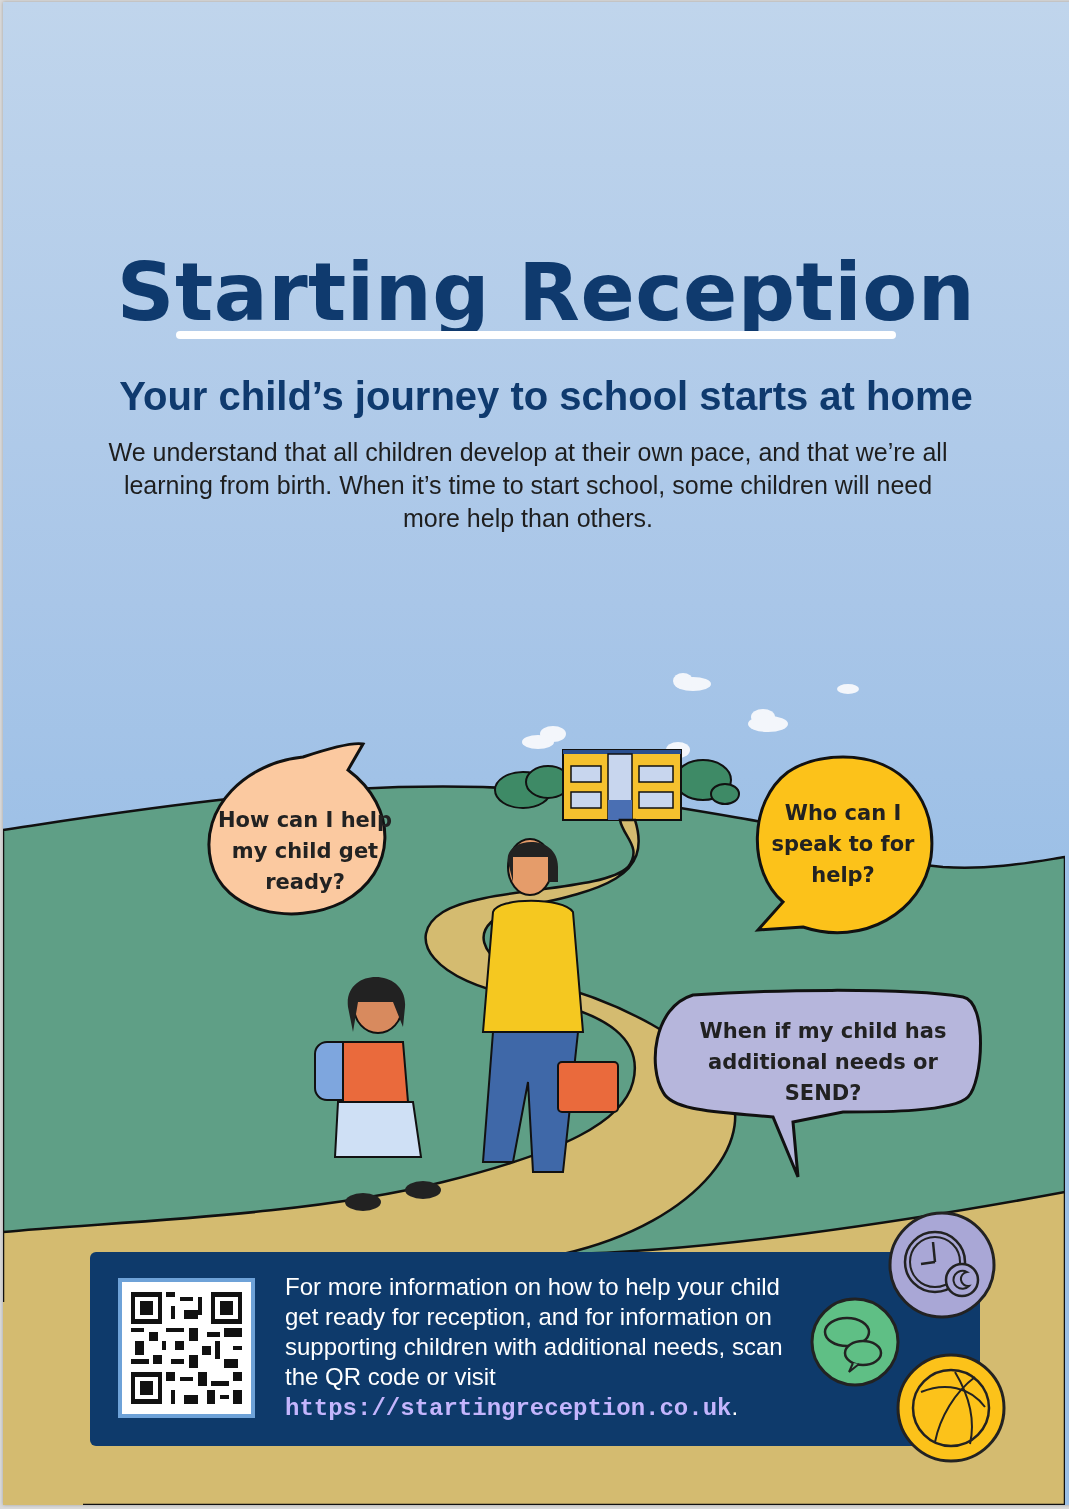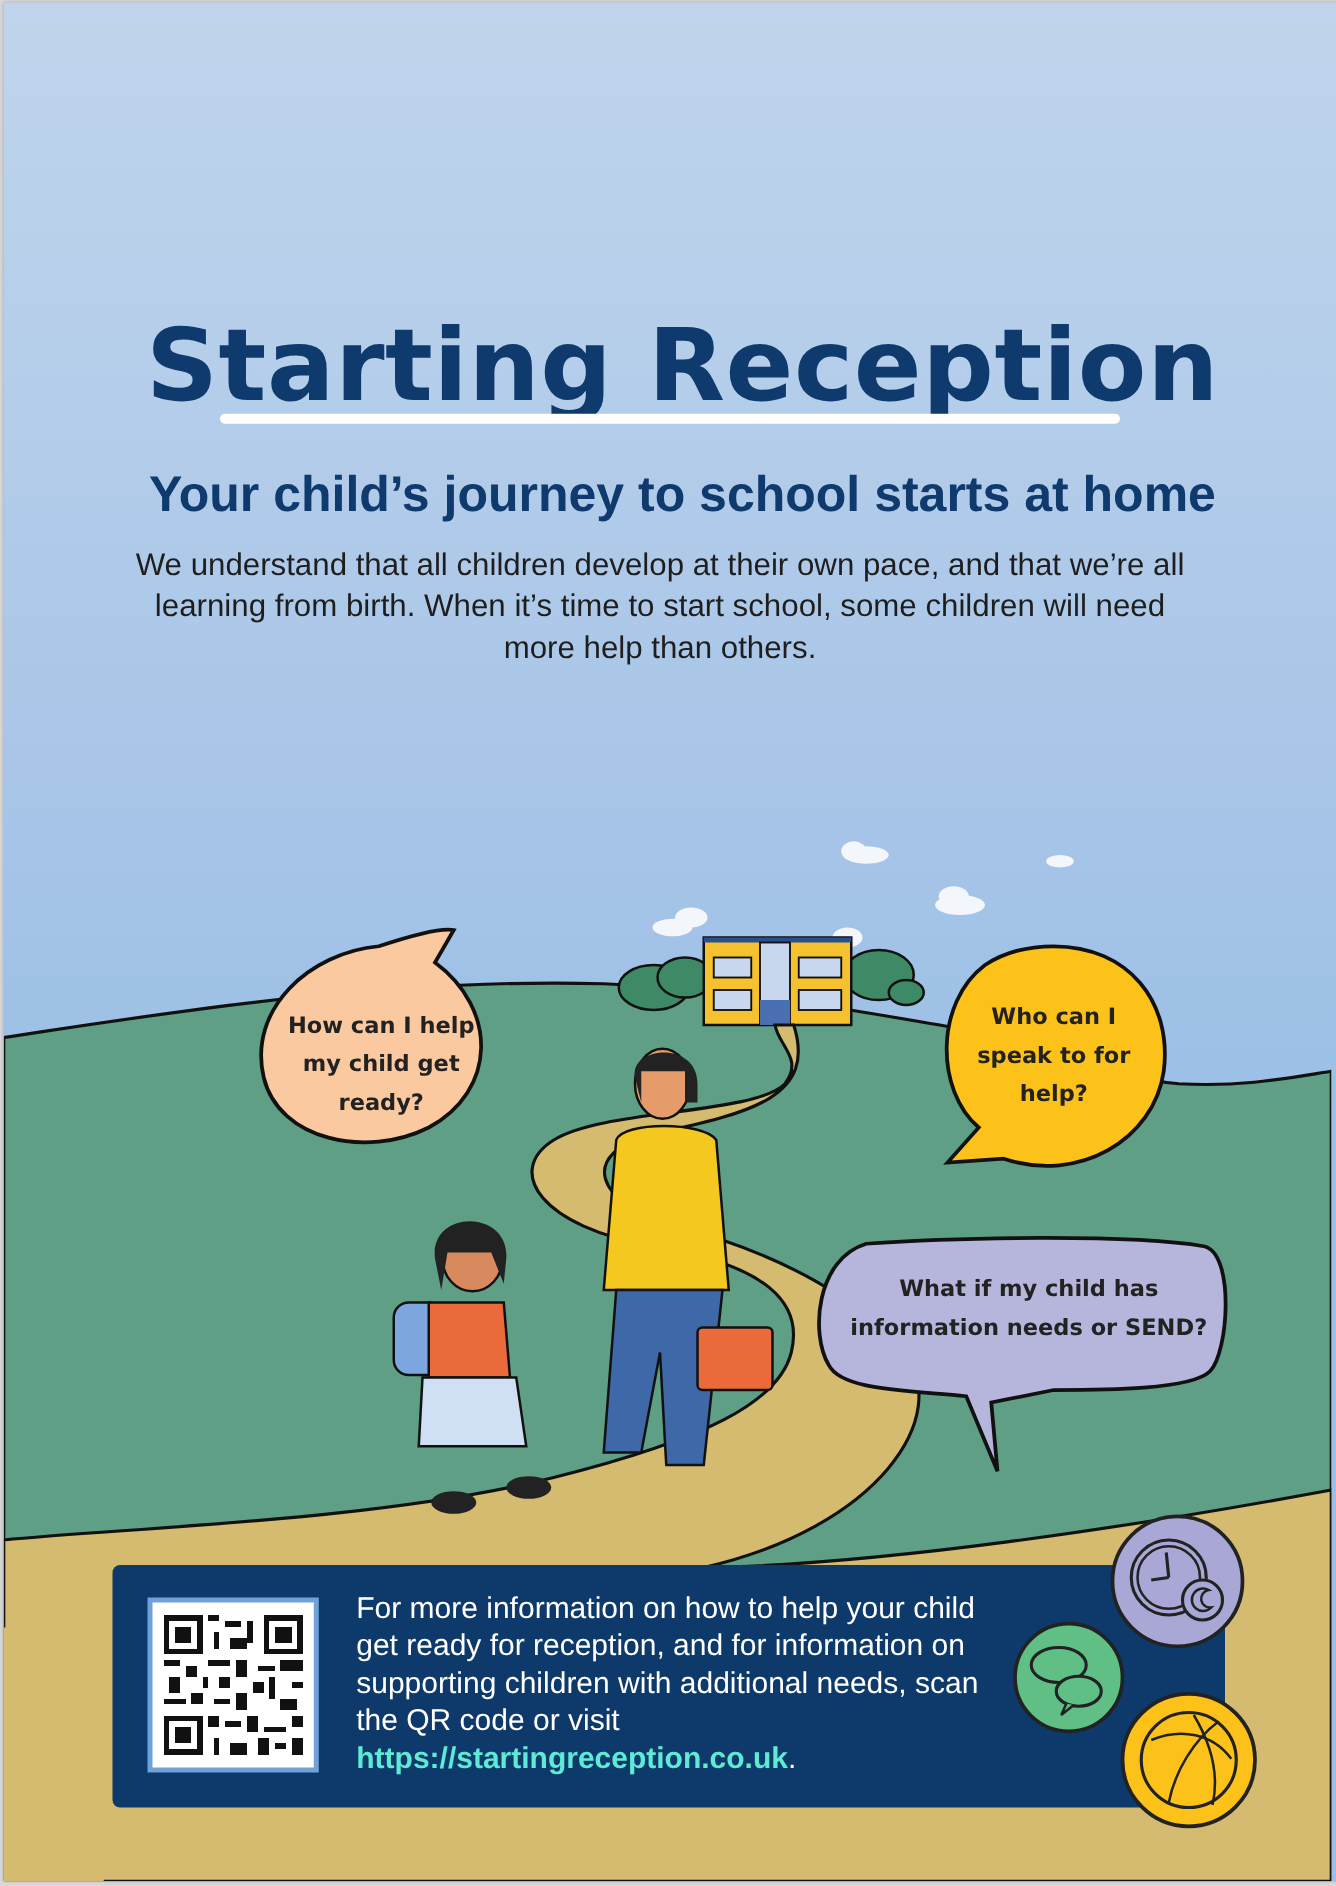--- a/index.html
+++ b/index.html
@@ -33,21 +33,21 @@
     }
     .p1 { top: 434px; }
     .p2 { top: 546px; }
 
     .scene { position: absolute; left: 0; top: 660px; width: 1062px; height: 843px; }
     .scene svg { position: absolute; left: 0; top: 0; }
 
     .bubble-text {
       position: absolute; text-align: center; color: #222;
       font-family: "DejaVu Sans", sans-serif; font-weight: bold;
-      font-size: 18px; line-height: 31px;
+      font-size: 21px; line-height: 31px;
     }
     .b1 { left: 213px; top: 143px; width: 178px; }
     .b2 { left: 760px; top: 136px; width: 160px; }
     .b3 { left: 670px; top: 354px; width: 300px; }
 
     .info-box {
       position: absolute; left: 87px; top: 1250px; width: 890px; height: 194px;
       background: #0e3a6b; border-radius: 6px;
     }
     .qr-frame {
@@ -134,21 +134,21 @@
 
       <path d="M300 95 C 330 85, 350 80, 360 82 L345 108 C 395 145, 395 210, 340 240 C 290 265, 220 250, 208 200 C 195 145, 245 100, 300 95 Z" fill="#fbc9a0" stroke="#111" stroke-width="3"></path>
 
       <path d="M840 95 C 900 95, 935 140, 928 195 C 920 250, 860 285, 800 265 L755 268 L780 240 C 745 210, 745 140, 785 110 C 800 100, 820 95, 840 95 Z" fill="#fcc21a" stroke="#111" stroke-width="3"></path>
 
       <path d="M690 333 C 760 328, 900 325, 960 335 C 985 340, 980 420, 965 435 C 950 450, 880 450, 840 450 L790 460 L795 515 L770 455 C 720 450, 670 450, 660 430 C 645 405, 650 345, 690 333 Z" fill="#b6b6dc" stroke="#111" stroke-width="3"></path>
     </svg>
 
     <div class="bubble-text b1">How can I help my child get ready?</div>
     <div class="bubble-text b2">Who can I speak to for help?</div>
-    <div class="bubble-text b3">What if my child has information needs or SEND?</div>
+    <div class="bubble-text b3">When if my child has additional needs or SEND?</div>
   </div>
 
   <div class="info-box">
     <div class="qr-frame">
       <div class="qr-inner">
         <svg width="129" height="132" viewBox="0 0 29 29" shape-rendering="crispEdges">
           <rect x="2" y="2" width="7" height="7" fill="#111"></rect>
             <rect x="3" y="3" width="5" height="5" fill="#fff"></rect>
             <rect x="4" y="4" width="3" height="3" fill="#111"></rect>
           <rect x="20" y="2" width="7" height="7" fill="#111"></rect>
@@ -188,21 +188,21 @@
             <rect x="11" y="24" width="1" height="3"></rect>
               <rect x="14" y="25" width="3" height="2"></rect>
               <rect x="19" y="24" width="2" height="3"></rect>
               <rect x="22" y="25" width="2" height="1"></rect>
               <rect x="25" y="24" width="2" height="3"></rect>
           </g>
         </svg>
       </div>
     </div>
     <div class="info-text">
-      <span>For more information on how to help your child get ready for reception, and for information on supporting children with additional needs, scan the QR code or visit </span><a class="url" style="color:#5eead4;text-decoration:none;">https://startingreception.co.uk</a><span>.</span>
+      <span>For more information on how to help your child get ready for reception, and for information on supporting children with additional needs, scan the QR code or visit </span><a class="url" style="color:#c4b5fd;text-decoration:none;font-family:Liberation Mono, monospace;">https://startingreception.co.uk</a><span>.</span>
     </div>
   </div>
 
   <svg class="icon-circle" style="left:884px; top:1208px;" width="110" height="110" viewBox="0 0 110 110">
     <circle cx="55" cy="55" r="52" fill="#a9a7d6" stroke="#222" stroke-width="3"></circle>
     <circle cx="48" cy="52" r="30" fill="none" stroke="#222" stroke-width="2.5"></circle>
     <circle cx="48" cy="52" r="25" fill="none" stroke="#222" stroke-width="2"></circle>
     <line x1="48" y1="52" x2="46" y2="32" stroke="#222" stroke-width="2.5"></line>
     <line x1="48" y1="52" x2="34" y2="54" stroke="#222" stroke-width="2.5"></line>
     <circle cx="75" cy="70" r="16" fill="#a9a7d6" stroke="#222" stroke-width="2.5"></circle>

